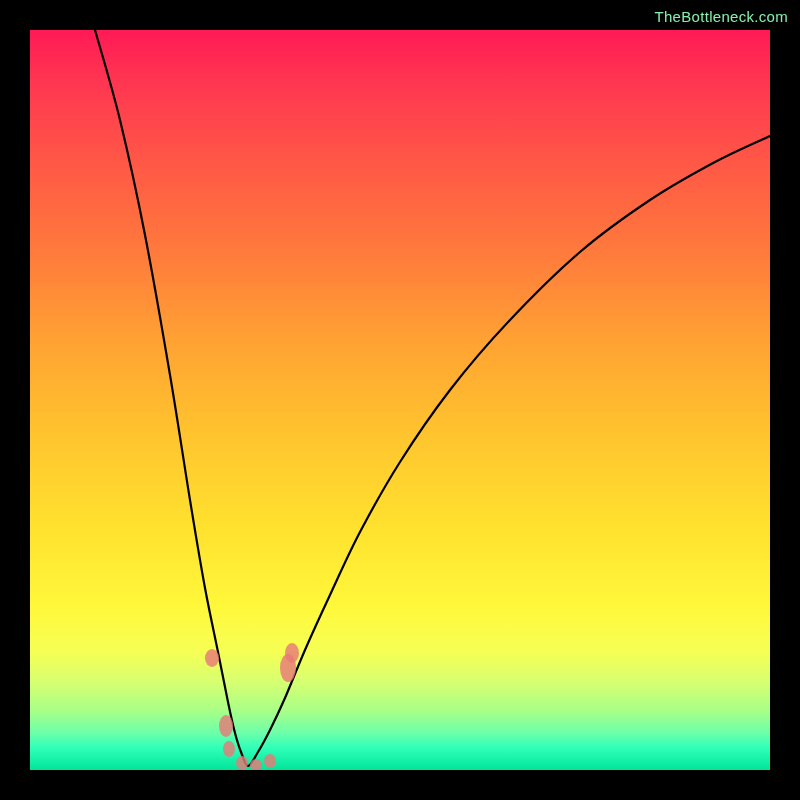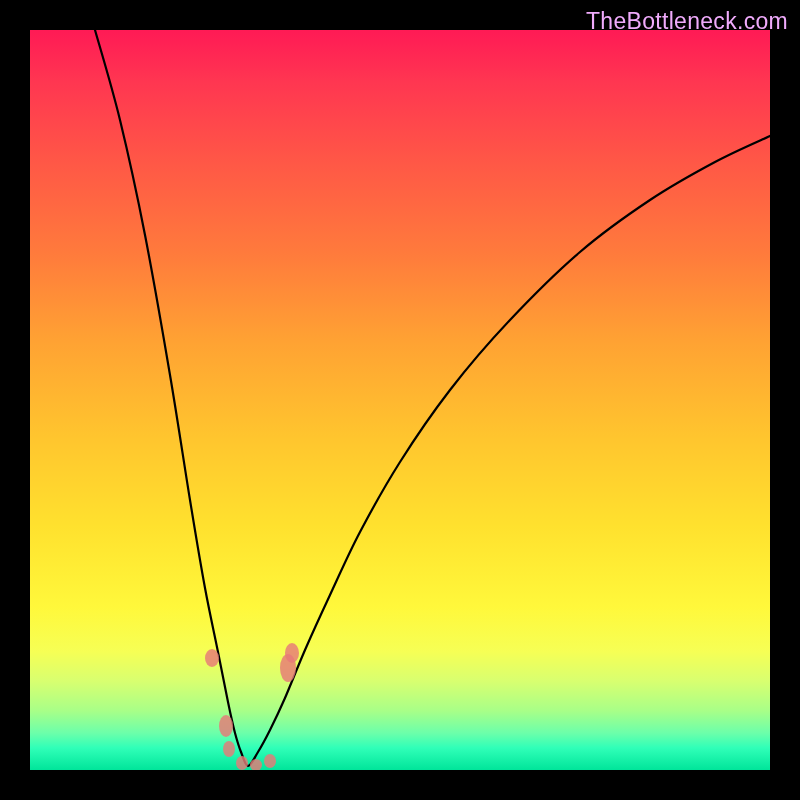--- a/index.html
+++ b/index.html
@@ -37,22 +37,22 @@
       #a8ff88 92%,
       #6cffaa 95%,
       #30ffb8 97%,
       #00e59a 100%
     );
   }
   .watermark {
     position: absolute;
     top: 8px;
     right: 12px;
-    color: #f0abfc;
-    font-size: 23px;
+    color: #86efac;
+    font-size: 15px;
     font-weight: 500;
     letter-spacing: 0.3px;
     z-index: 5;
   }
   svg.plot {
     position: absolute;
     inset: 0;
     width: 740px;
     height: 740px;
   }

